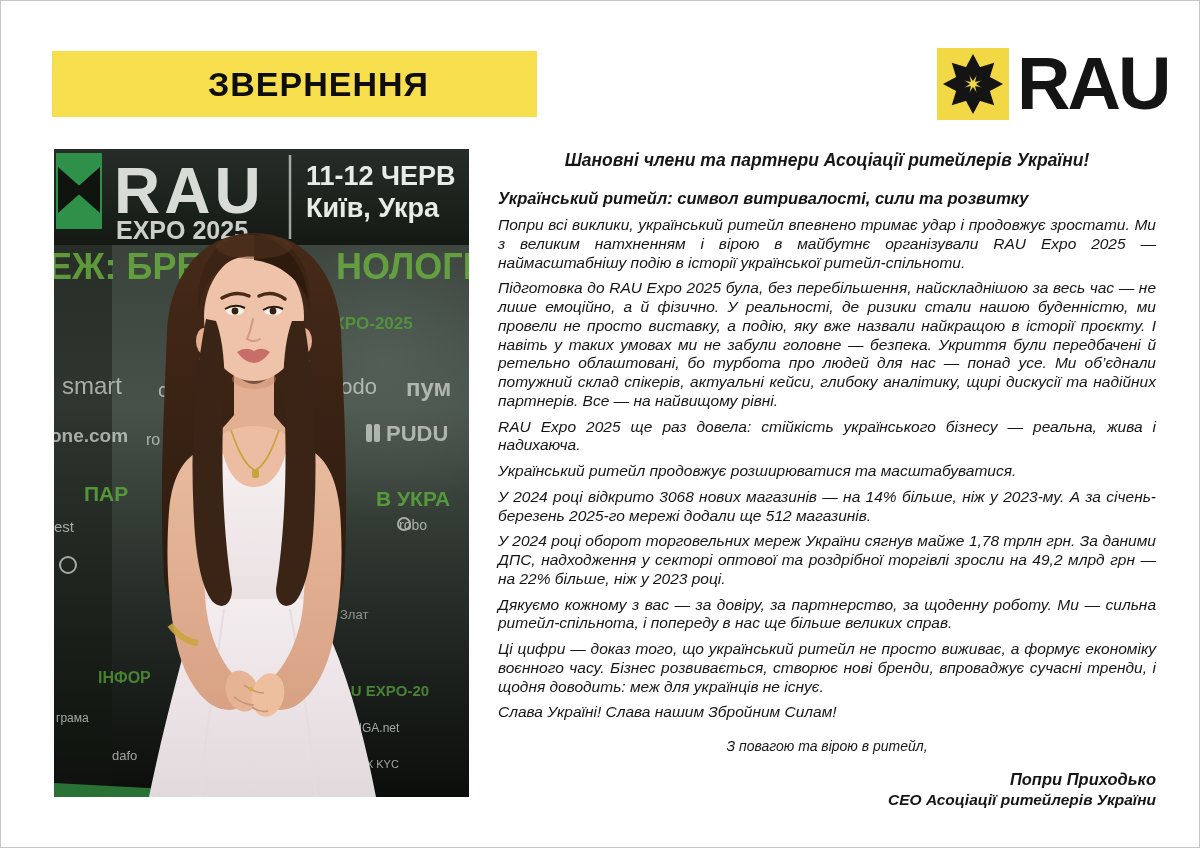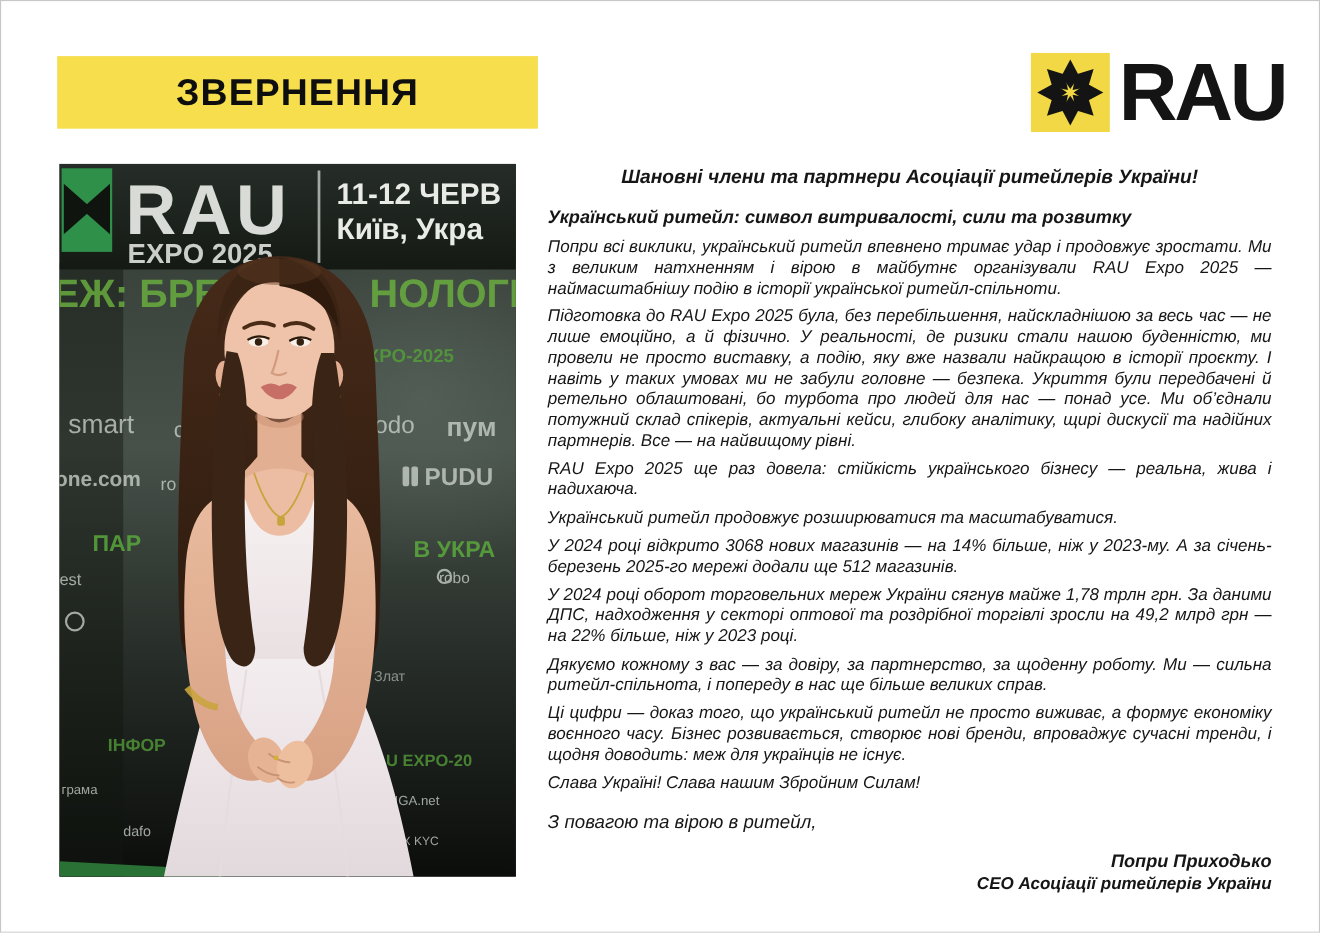--- a/index.html
+++ b/index.html
@@ -4,21 +4,21 @@
 <style>
   html,body{margin:0;padding:0;background:#ffffff;}
   .page{
     position:relative;width:1200px;height:848px;background:#ffffff;
     border:1px solid #c6c6c6;box-sizing:border-box;overflow:hidden;
     font-family:"Liberation Sans",sans-serif;
   }
   
   .banner{
     position:absolute;left:51px;top:50px;width:437px;height:66px;
-    display:flex;align-items:center;justify-content:center;
+    display:flex;align-items:center;justify-content:center;padding-left:48px;
   }
   .banner-title{
     font-size:34px;font-weight:800;letter-spacing:1px;color:#0e0e0e;
   }
   
   .rau-logo{
     position:absolute;left:936px;top:45px;height:76px;
     display:flex;align-items:center;gap:8px;
   }
   .rau-logo-text{
@@ -30,21 +30,21 @@
     overflow:hidden;background:#181d18;
   }
   
   .letter{
     position:absolute;left:497px;top:149px;width:658px;
     font-style:italic;color:#161616;
   }
   .letter-title{margin:0 0 18px;text-align:center;font-size:17.5px;font-weight:bold;}
   .letter-subtitle{margin:0 0 8px;font-size:16.5px;font-weight:bold;}
   .letter p.body{margin:0 0 7px;font-size:15.5px;line-height:1.21;text-align:justify;}
-  .closing{margin:16px 0 0;text-align:left;font-size:17px;}
+  .closing{margin:16px 0 0;text-align:center;font-size:14px;}
   .sig-name{margin:16px 0 0;text-align:right;font-size:16.5px;font-weight:bold;}
   .sig-role{margin:2px 0 0;text-align:right;font-size:15.5px;font-weight:bold;}
   svg text{font-family:"Liberation Sans",sans-serif;}
 </style>
 </head>
 <body>
 
 <div class="page">
 
   <div class="banner" style="background:#f6de4d;">

